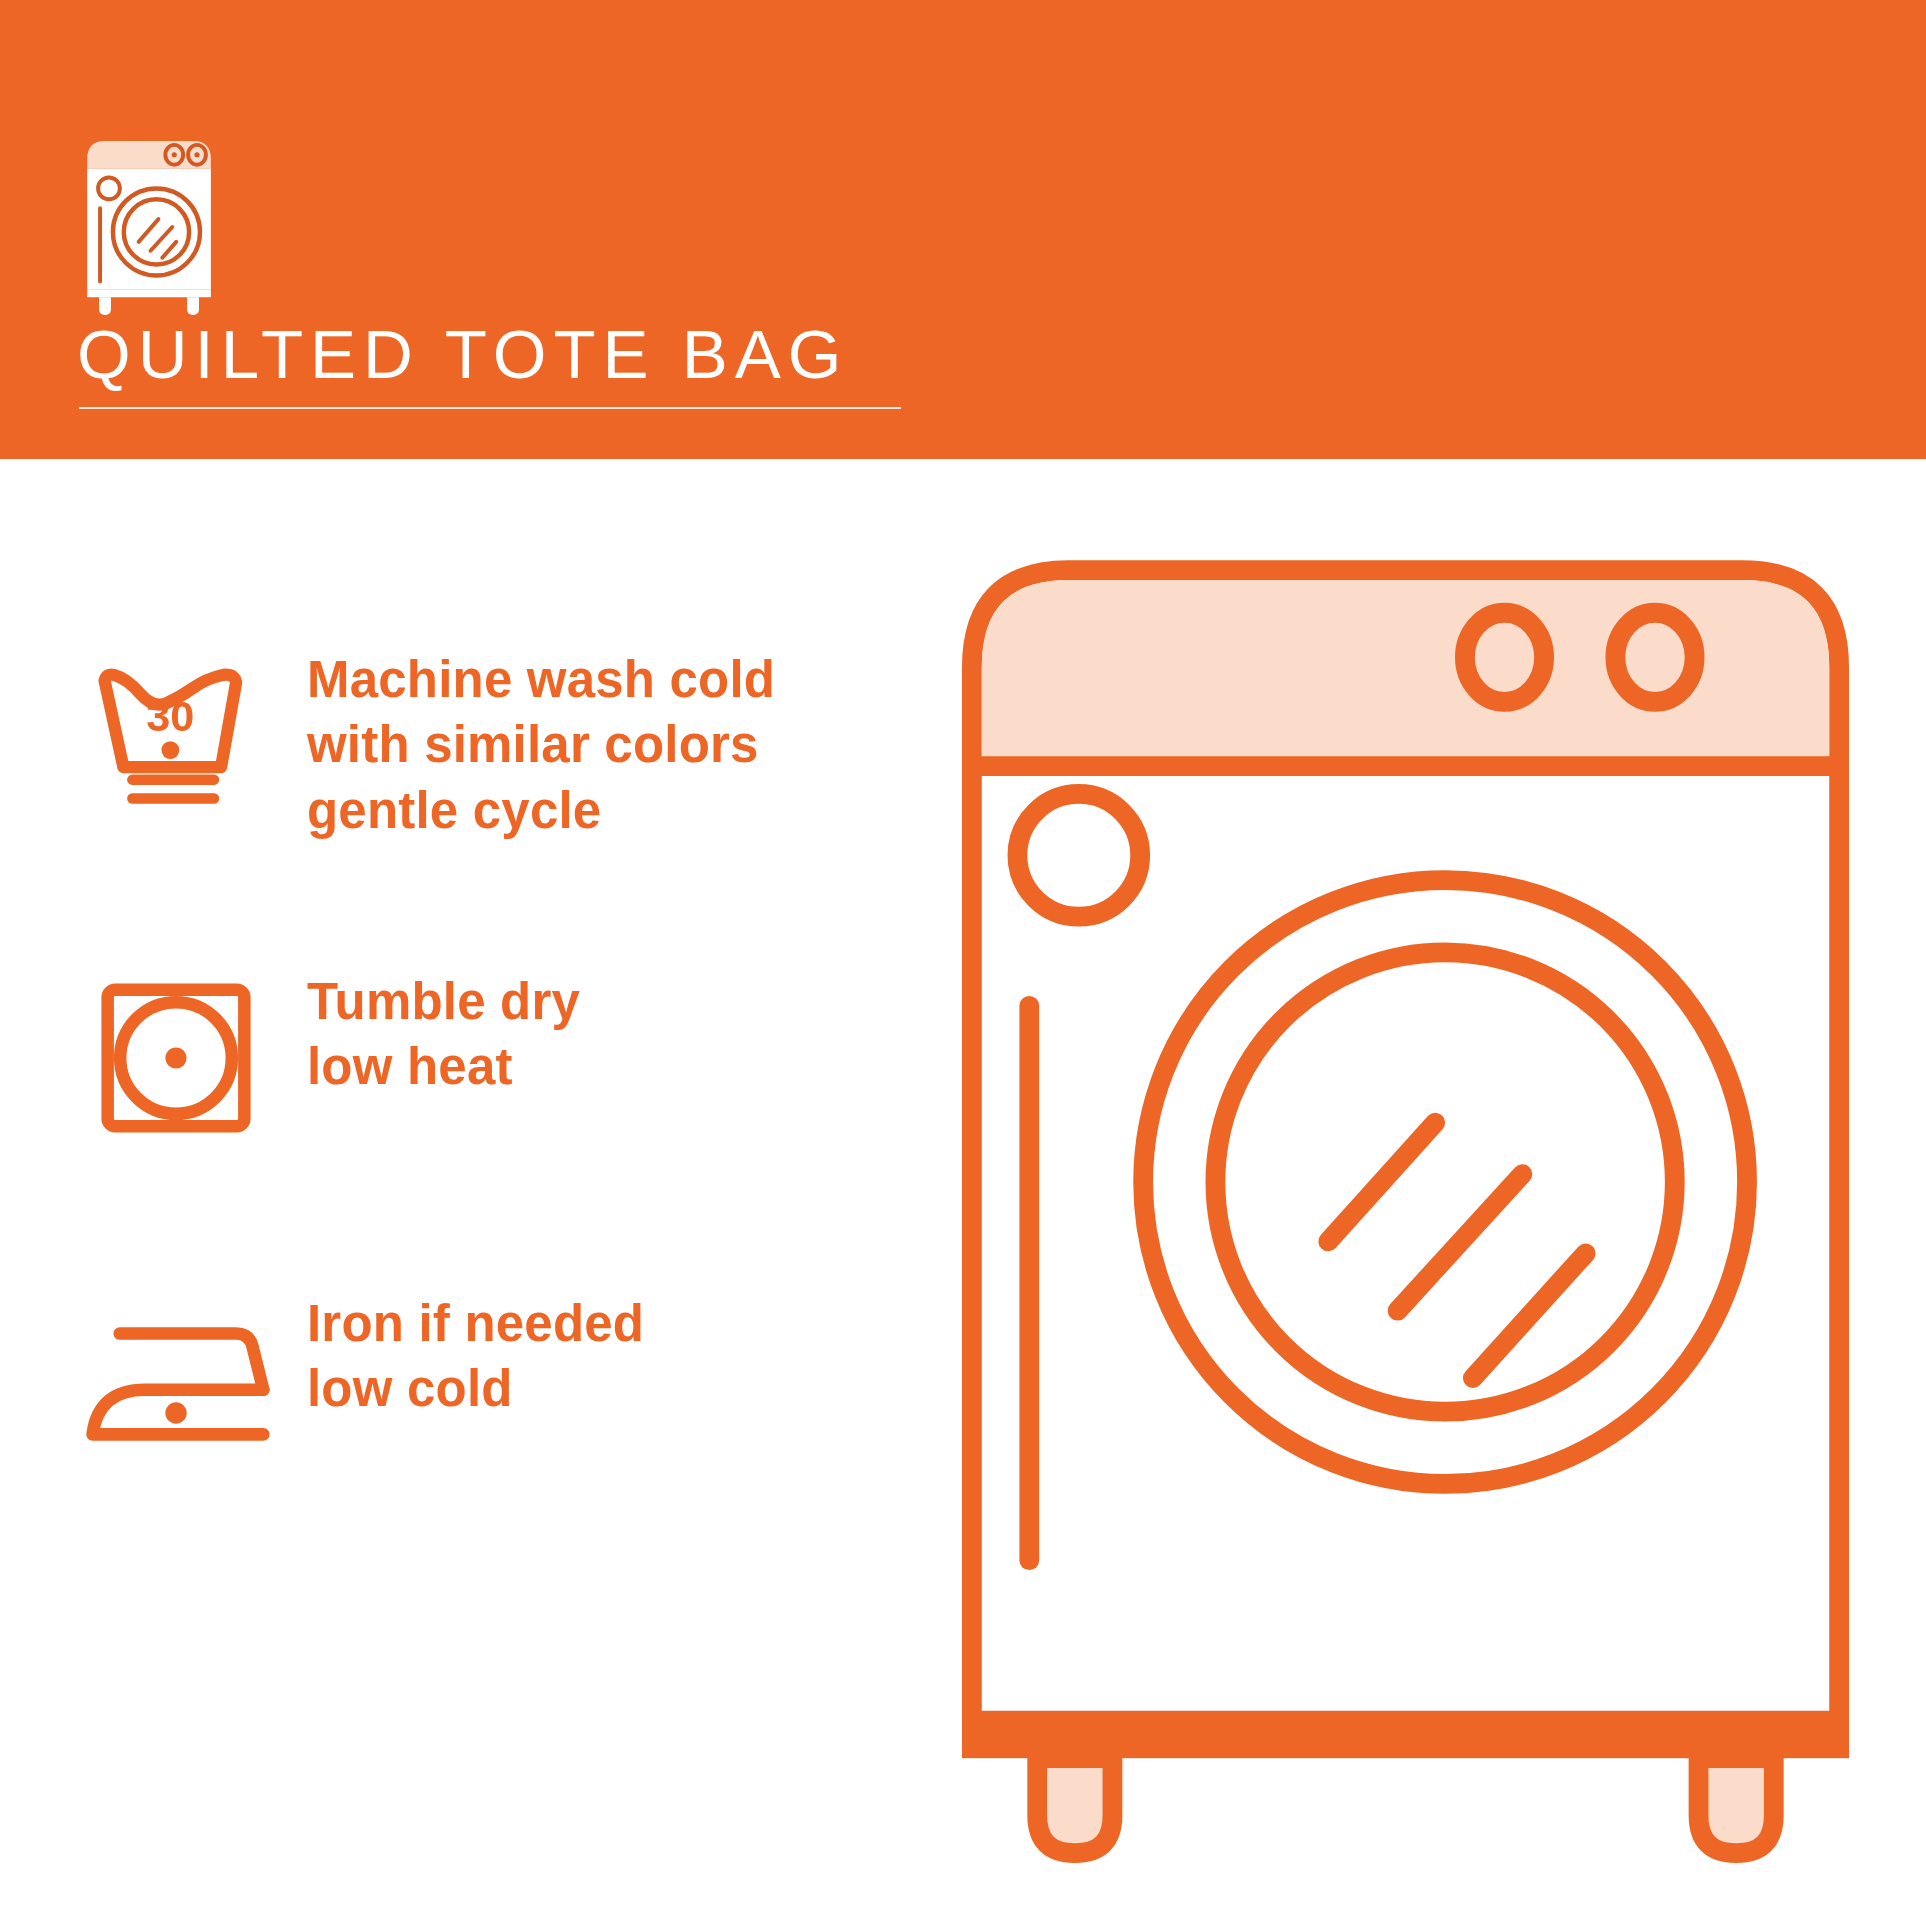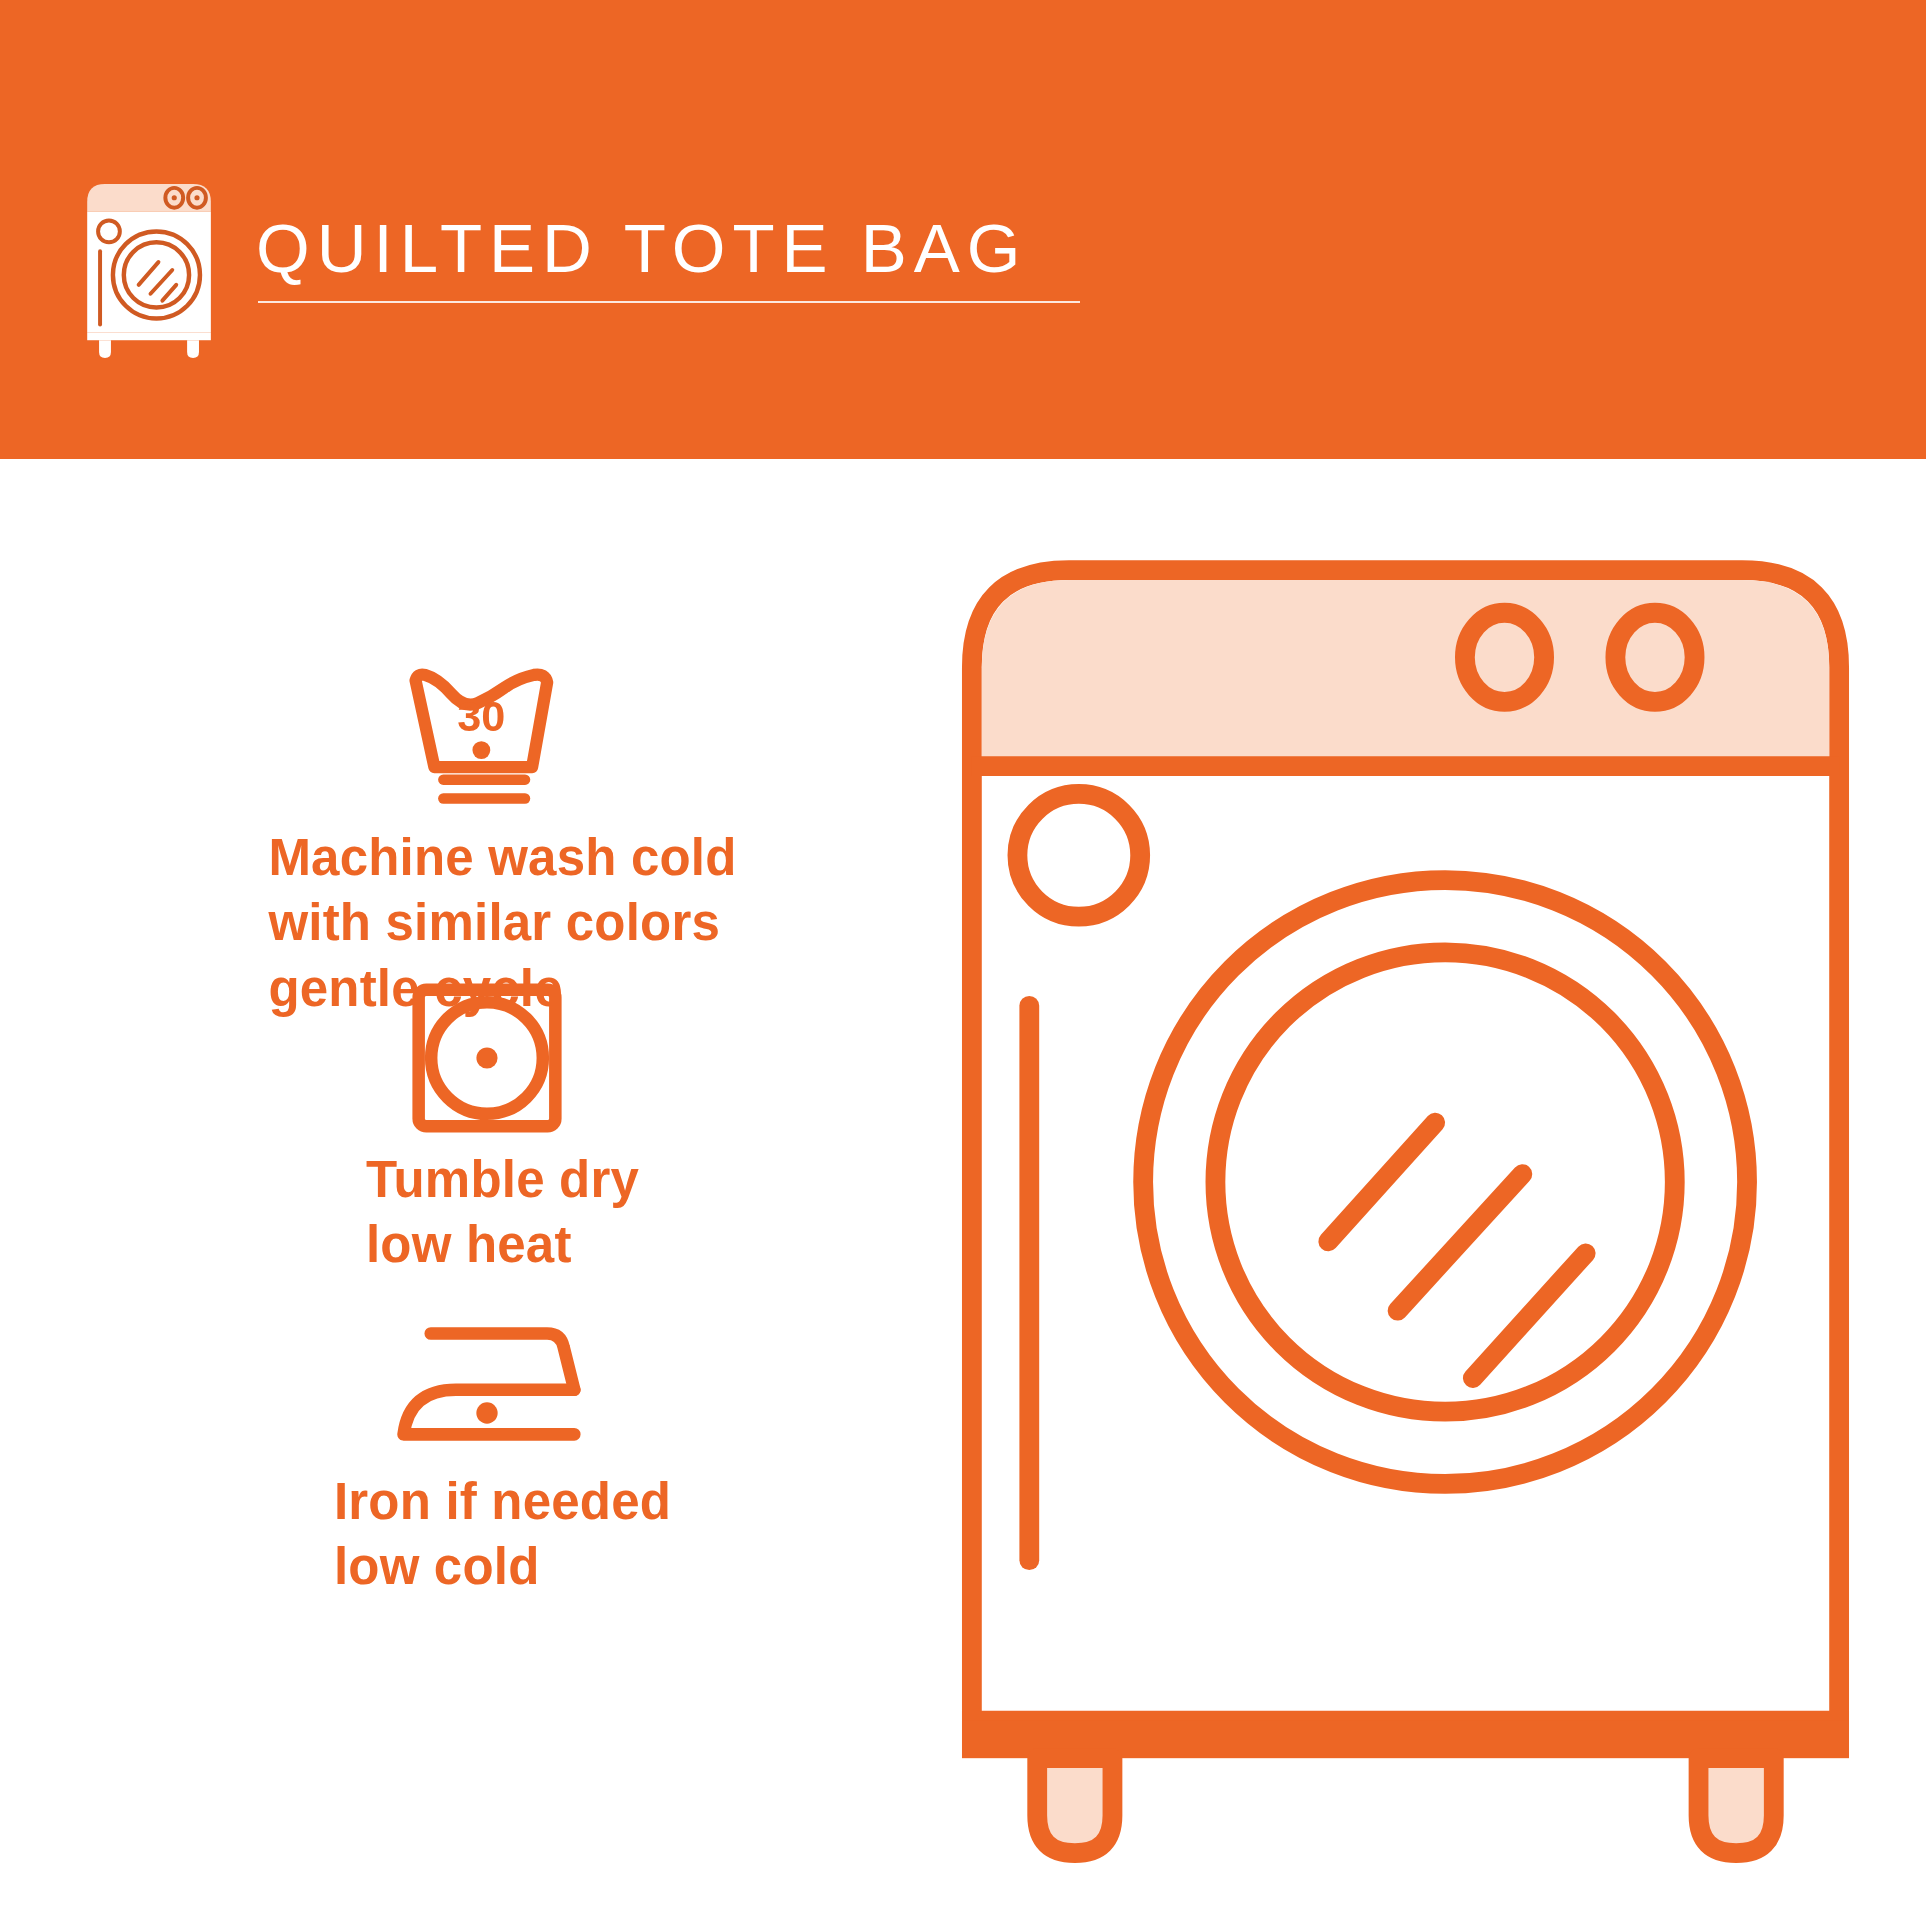--- a/index.html
+++ b/index.html
@@ -23,23 +23,22 @@
     width: 1927px;
     height: 459px;
     background: #ED6625;
     box-sizing: border-box;
   }
   #header-inner {
     position: absolute;
     left: 77px;
     top: 127px;
     display: flex;
-    flex-direction: row;
-    align-items: center;
-    margin-top: 43px;
+    flex-direction: column;
+    align-items: flex-start;
   }
   #header-logo-icon {
     width: 149px;
     height: 183px;
     flex: 0 0 auto;
     margin-right: 30px;
     margin-top: 8px;
   }
   #header-titles {
     display: flex;
@@ -81,22 +80,22 @@
 
   
   #instruction-list {
     position: absolute;
     left: 77px;
     top: 188px;
     width: 851px;
   }
   .instruction-row {
     display: flex;
-    flex-direction: column;
-    align-items: center;
+    flex-direction: row;
+    align-items: flex-start;
     height: 213px;
     margin-bottom: 109px;
   }
   .instruction-row:last-child { margin-bottom: 0; }
   .instruction-icon-wrap {
     width: 198px;
     height: 178px;
     flex: 0 0 auto;
     display: flex;
     align-items: center;

